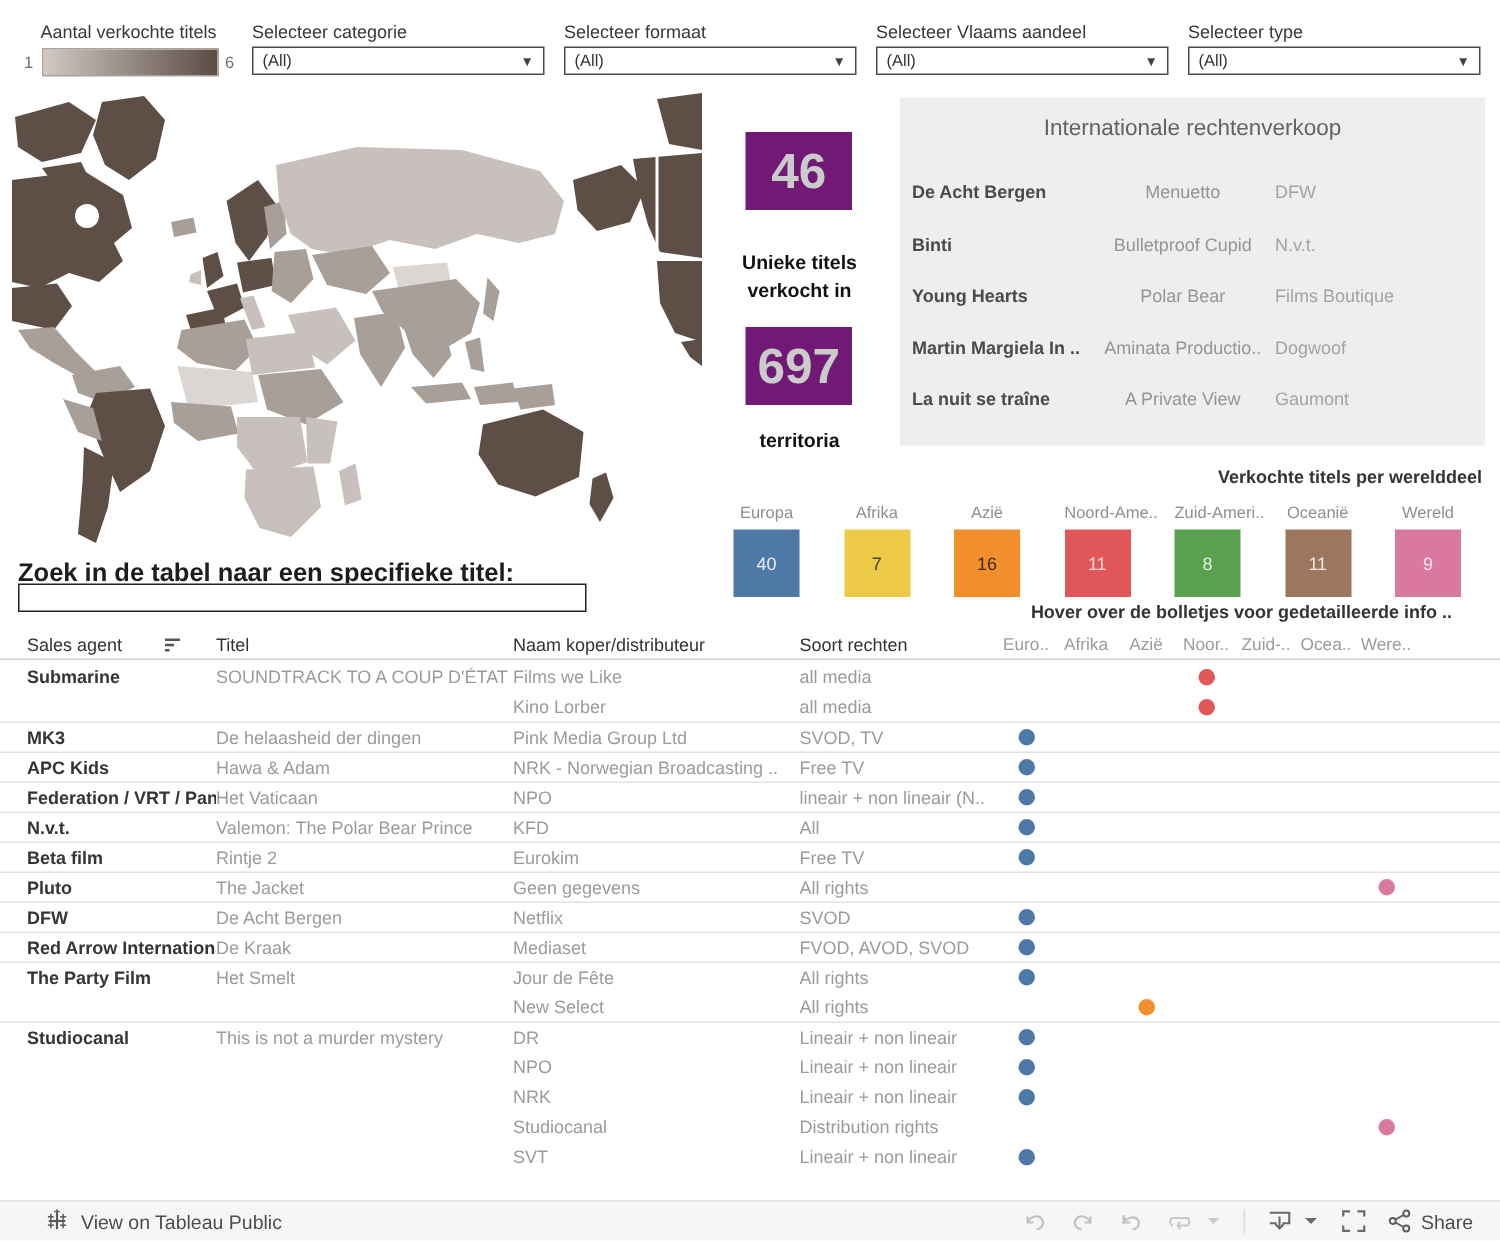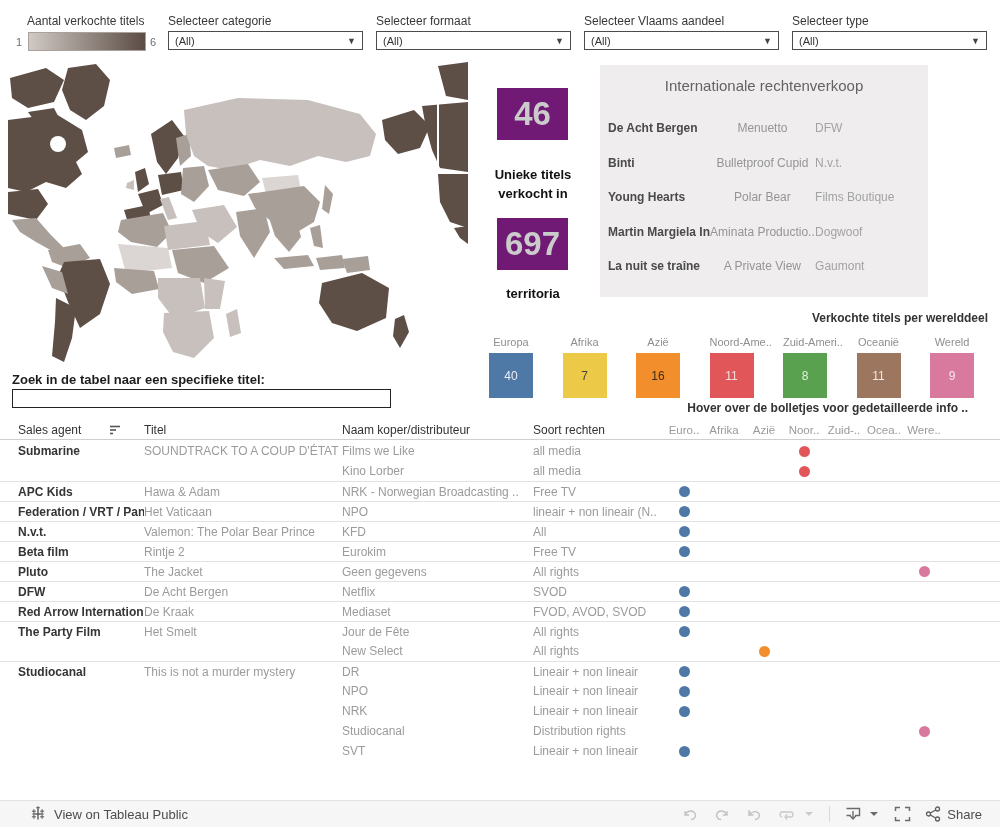--- a/index.html
+++ b/index.html
@@ -21,41 +21,41 @@
   .worldmap { position:absolute; left:8px; top:62px; }
 
   
   .kpi-box { position:absolute; left:497px; width:71px; height:52px; background:#701a75;
              display:flex; align-items:center; justify-content:center;
              font-size:33px; font-weight:bold; color:#cbcbcb; }
   .kpi-cap { position:absolute; left:486px; width:94px; text-align:center;
              font-size:13px; font-weight:bold; color:#111; line-height:1.45; }
 
   
-  .top5 { position:absolute; left:600px; top:65px; width:328px; height:232px; background:#efeded; }
+  .top5 { position:absolute; left:600px; top:65px; width:390px; height:232px; background:#efeded; }
   .top5-title { margin-top:12px; text-align:center; font-size:15px; color:#636363; }
   .top5-sub { text-align:center; font-size:12px; font-style:italic; color:#8b8b8b; margin-top:4px; }
   .top5-rows { margin-top:17px; }
   .top5-row { display:flex; height:34.5px; align-items:center; }
   .top5-cell { font-size:12px; white-space:nowrap; overflow:hidden; }
   .top5-cell.c0 { width:127px; padding-left:8px; font-weight:bold; color:#4a4a4a; }
   .top5-cell.c1 { width:123px; color:#959595;text-align:center; }
   .top5-cell.c2 { width:132px; color:#a3a3a3; }
 
   
   .regions-title { position:absolute; top:311px; right:12px; font-size:12px; font-weight:bold; color:#333; }
   .region-squares { position:absolute; left:489px; top:336px; display:flex; }
   .region { width:44px; margin-right:29.5px; }
   .region:last-child { margin-right:0; }
   .region-label { text-align:center; font-size:11px; color:#8e8e8e; white-space:nowrap; height:17px; }
   .region-square { width:44px; height:45px; display:flex; align-items:center; justify-content:center;
                    font-size:12px; }
 
   
-  .search-label { position:absolute; left:12px; top:372px; font-size:13px; font-weight:bold; color:#1d1d1d; }
+  .search-label { position:absolute; left:12px; top:372px; font-size:17px; font-weight:bold; color:#1d1d1d; }
   .search-input { position:absolute; left:12px; top:389px; width:379px; height:19px;
                   border:1px solid #222; font-size:11px; padding:0 4px; color:#333; background:#fff; }
 
   
   .sales-table { position:absolute; left:0; top:396px; width:1000px; height:390px; overflow:hidden;padding-left:12px; }
   .table-hint { position:absolute; top:5px; right:32px; font-size:12px; font-weight:bold; color:#333; }
   .thead { position:absolute; top:24px; left:0; width:1000px; height:20px; display:flex;
            align-items:center; border-bottom:1px solid #cfcfcf; }
   .th { font-size:12px; color:#333; white-space:nowrap; }
   .th-agent { width:144px; padding-left:18px; display:flex; align-items:center; }
@@ -309,20 +309,37 @@
           <div class="tc tc-title"></div>
           <div class="tc tc-buyer">Kino Lorber</div>
           <div class="tc tc-rights">all media</div>
           <div class="tc tc-dots">
             <div class="dot-cell"></div>
             <div class="dot-cell"></div>
             <div class="dot-cell"></div>
             <div class="dot-cell">
               <span class="dot" style="background: rgb(225, 87, 89);"></span>
             </div>
+            <div class="dot-cell"></div>
+            <div class="dot-cell"></div>
+            <div class="dot-cell"></div>
+          </div>
+        </div>
+        <div class="trow sep">
+          <div class="tc tc-agent">MK3</div>
+          <div class="tc tc-title">De helaasheid der dingen</div>
+          <div class="tc tc-buyer">Pink Media Group Ltd</div>
+          <div class="tc tc-rights">SVOD, TV</div>
+          <div class="tc tc-dots">
+            <div class="dot-cell">
+              <span class="dot" style="background: rgb(78, 121, 167);"></span>
+            </div>
+            <div class="dot-cell"></div>
+            <div class="dot-cell"></div>
+            <div class="dot-cell"></div>
             <div class="dot-cell"></div>
             <div class="dot-cell"></div>
             <div class="dot-cell"></div>
           </div>
         </div>
         <div class="trow sep">
           <div class="tc tc-agent">APC Kids</div>
           <div class="tc tc-title">Hawa &amp; Adam</div>
           <div class="tc tc-buyer">NRK - Norwegian Broadcasting ..</div>
           <div class="tc tc-rights">Free TV</div>

